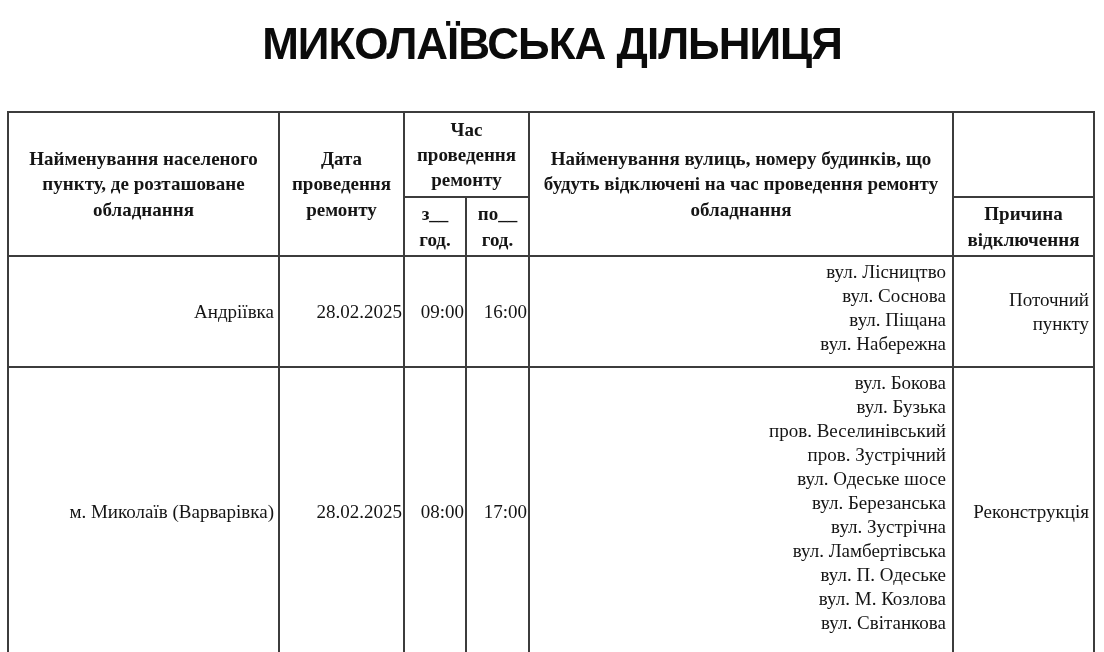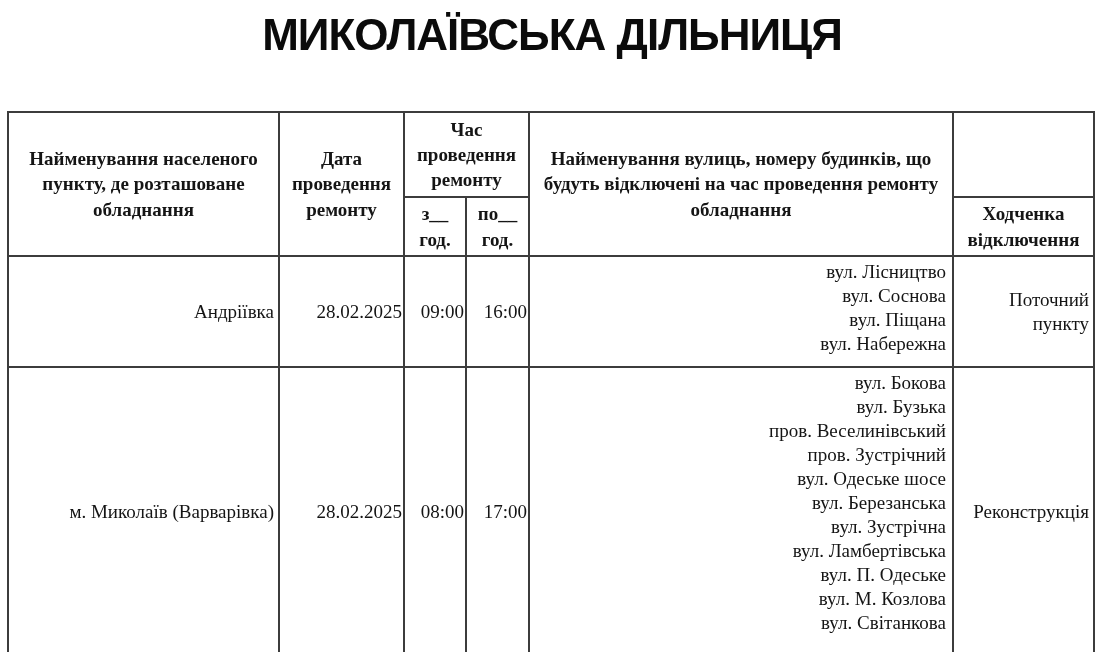--- a/index.html
+++ b/index.html
@@ -5,21 +5,21 @@
   * { margin: 0; padding: 0; box-sizing: border-box; }
   html, body {
     width: 1104px;
     height: 652px;
     overflow: hidden;
     background: #ffffff;
     font-family: "Liberation Serif", serif;
     color: #151515;
   }
   .page-title {
-    margin-top: 12px;
+    margin-top: 21px;
     text-align: center;
     font-family: "Liberation Sans", sans-serif;
     font-weight: bold;
     font-size: 44px;
     letter-spacing: -1px;
     line-height: 1.05;
     color: #0b0b0b;
     white-space: nowrap;
   }
   table.schedule {
@@ -98,21 +98,21 @@
       <th rowspan="2">Дата проведення ремонту</th>
       <th colspan="2">Час проведення ремонту</th>
       <th rowspan="2">Найменування вулиць, номеру будинків, що будуть відключені на час проведення ремонту обладнання</th>
       <th></th>
     </tr>
     <tr class="hrow-bottom">
       <th class="pre">з__
 год.</th>
       <th class="pre">по__
 год.</th>
-      <th>Ходченка відключення</th>
+      <th>Причина відключення</th>
     </tr>
   </thead>
   <tbody>
     <tr class="body-row-1">
       <td class="cell-settlement">Андріївка</td>
       <td class="cell-center">28.02.2025</td>
       <td class="cell-center">09:00</td>
       <td class="cell-center">16:00</td>
       <td class="cell-streets">
         <div class="streets-list">

